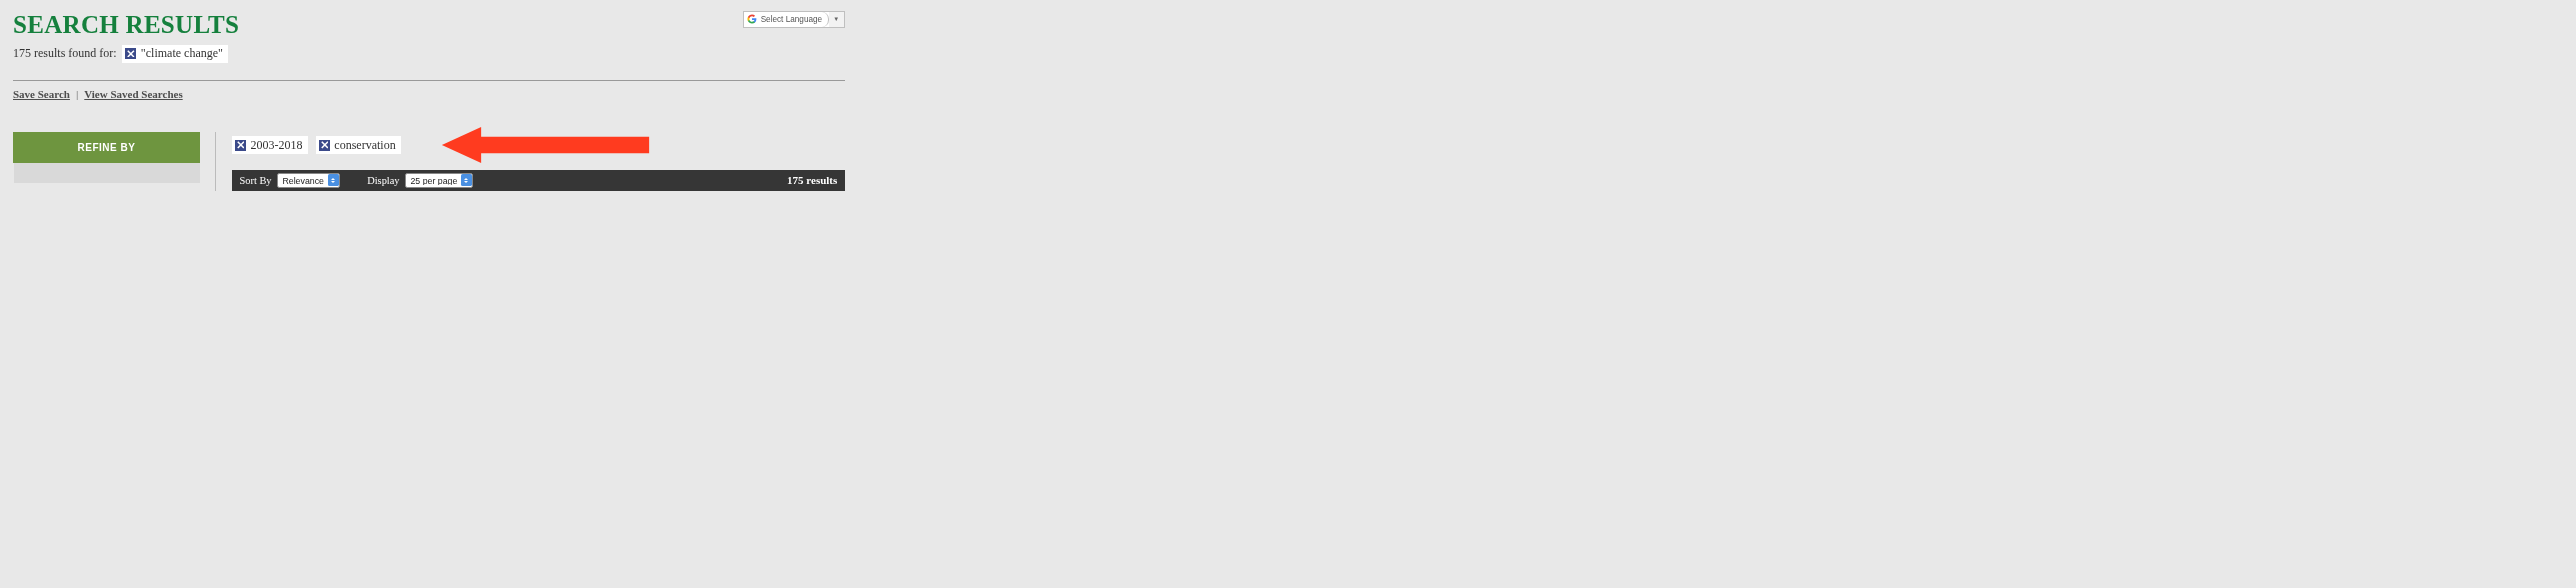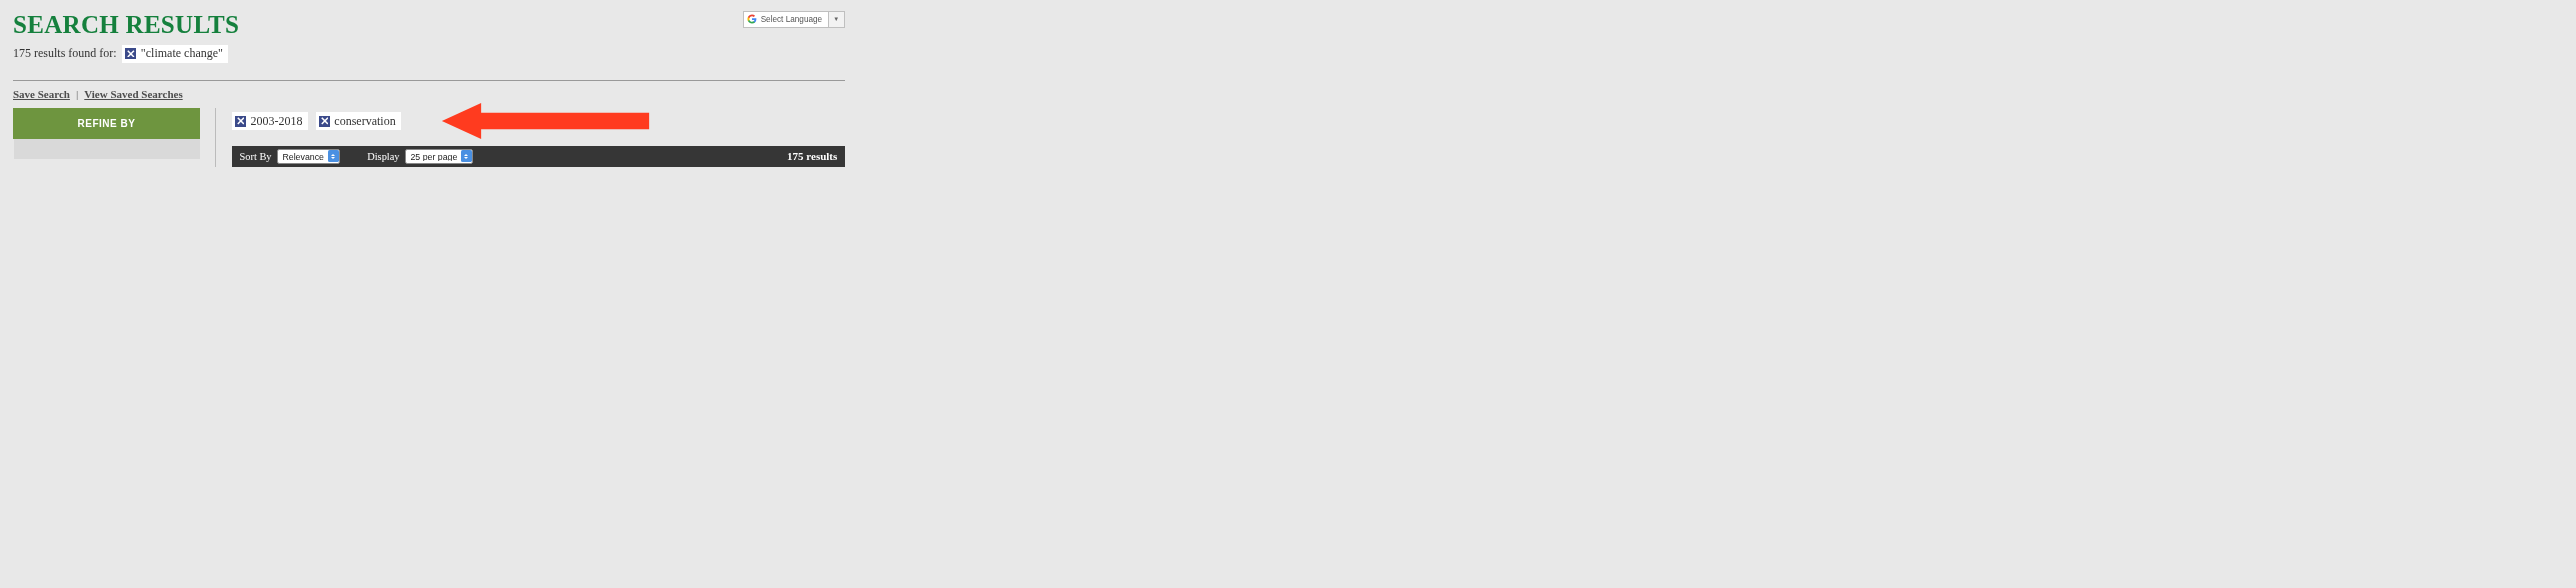--- a/index.html
+++ b/index.html
@@ -34,20 +34,21 @@
     font-size: 8.2px;
     color: #555;
   }
   .lang-main {
     display: flex;
     align-items: center;
     gap: 3.3px;
     padding: 0 5.5px 0 3.3px;
     border-right: 0.5px solid #bfbfbf;
     height: 100%;
+    border-radius: 7px;
   }
   .lang-drop {
     width: 15.4px;
     height: 100%;
     background: #f2f2f2;
     display: flex;
     align-items: center;
     justify-content: center;
     color: #666;
     font-size: 6px;
@@ -99,20 +100,21 @@
     cursor: pointer;
   }
   .links-row .sep {
     color: #888;
     margin: 0 3.3px;
   }
   .columns {
     display: flex;
     gap: 15.4px;
     align-items: flex-start;
+    margin-top: 24px;
   }
   .left-col {
     width: 187px;
     flex-shrink: 0;
   }
   .refine-header {
     background: #6e953f;
     color: #fff;
     font-family: Arial, Helvetica, sans-serif;
     font-weight: 700;

